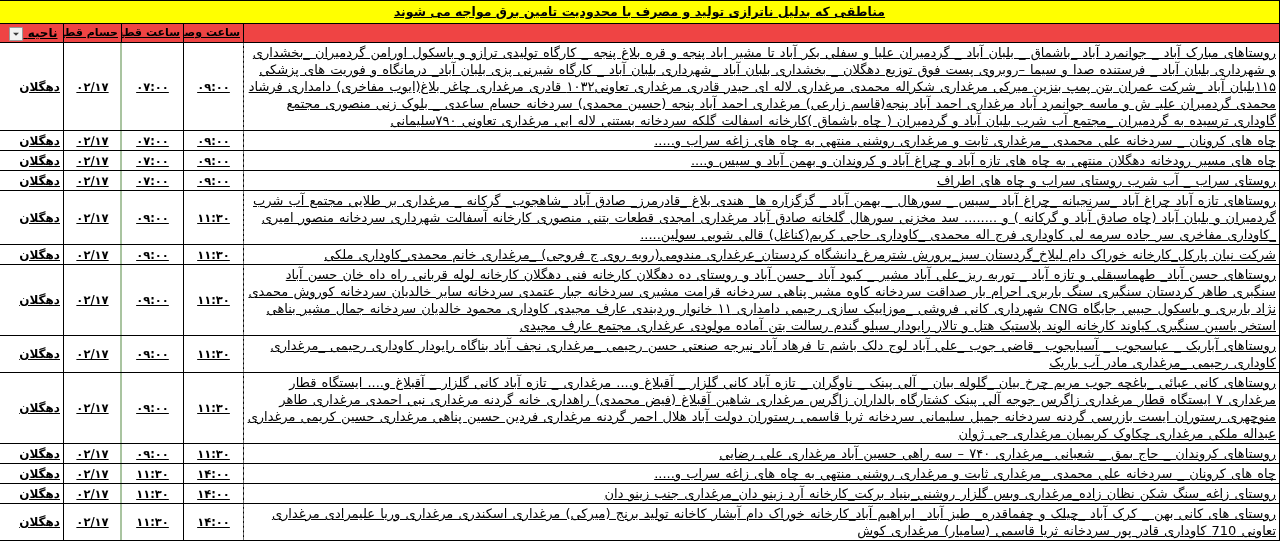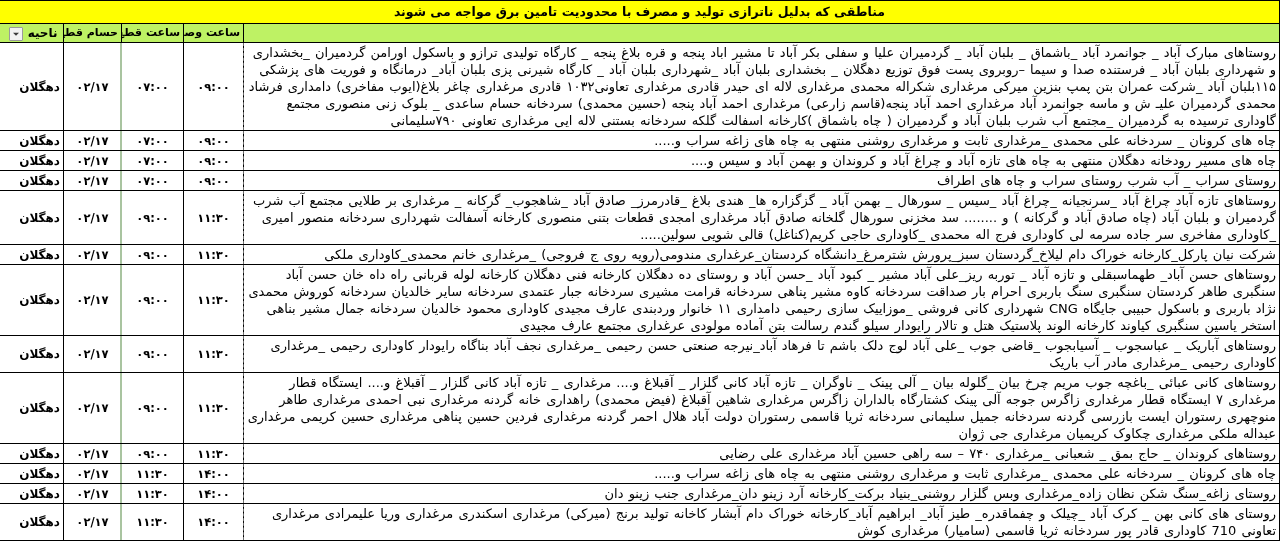--- a/index.html
+++ b/index.html
@@ -13,20 +13,21 @@
     height: 551px;
     overflow: hidden;
     font-family: "DejaVu Sans", "Liberation Sans", sans-serif;
     direction: rtl;
   }
   #sheet {
     width: 1280px;
     height: 506px;
     position: relative;
     box-sizing: border-box;
+    text-decoration: underline;
   }
   table.grid {
     width: 1280px;
     border-collapse: collapse;
     table-layout: fixed;
     direction: rtl;
   }
   table.grid td, table.grid th {
     border: 1px solid #000000;
     padding: 1px 3px;
@@ -43,21 +44,21 @@
     text-align: center;
     height: 22px;
     line-height: 20px;
     border: 1px solid #000000;
     white-space: nowrap;
     overflow: hidden;
   }
 
   
   .hdr {
-    background: #bef264;
+    background: #ef4444;
     color: #000000;
     font-size: 11px;
     font-weight: bold;
     text-align: center;
     height: 18px;
     line-height: 16px;
     position: relative;
     white-space: nowrap;
   }
   .hdr.region-hdr {

